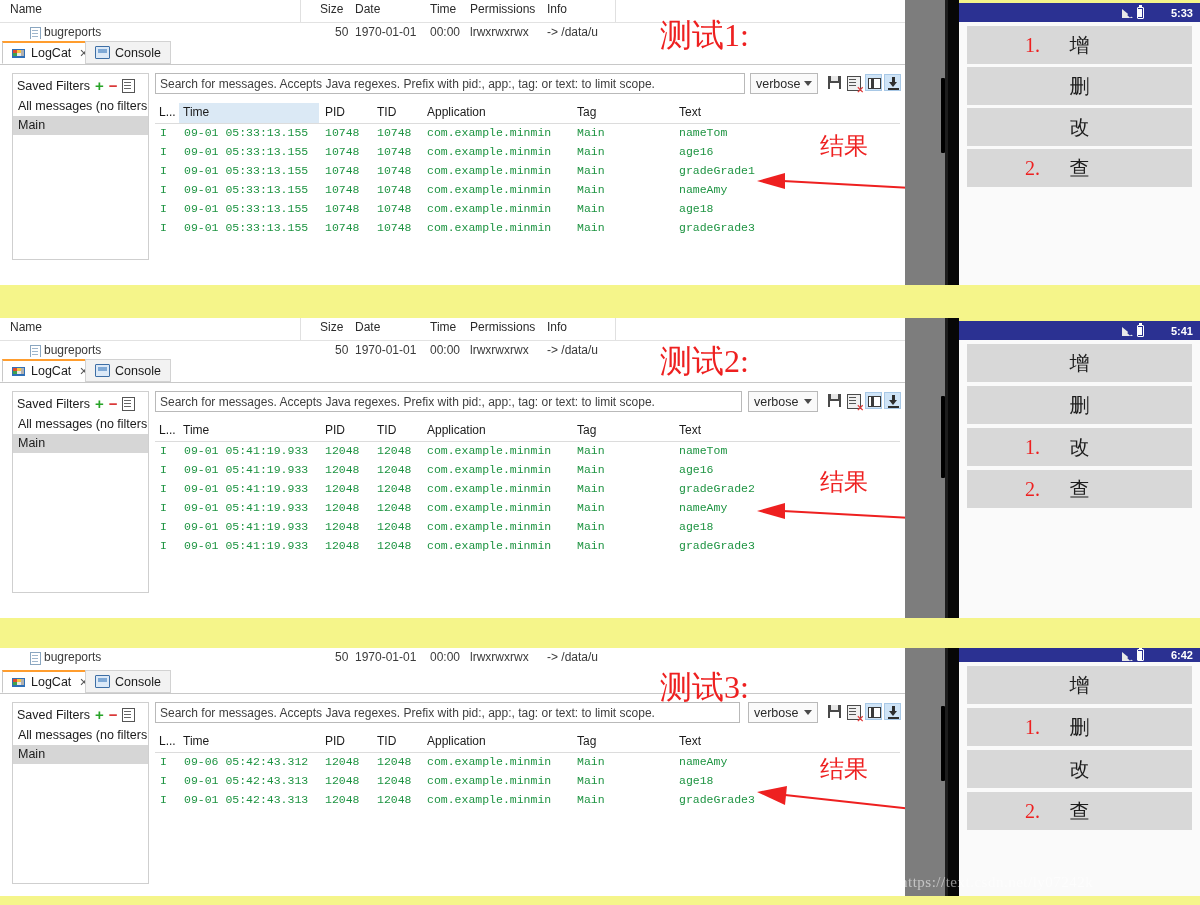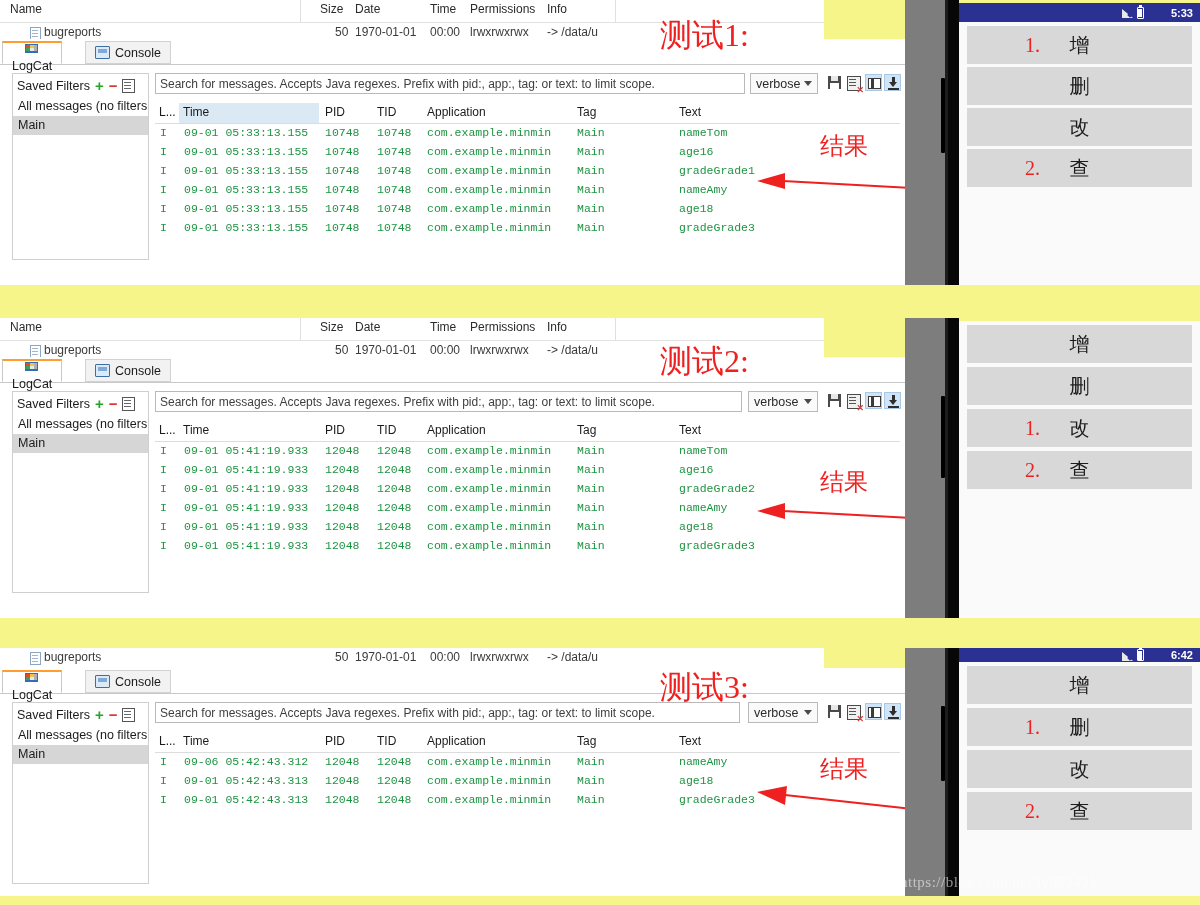--- a/index.html
+++ b/index.html
@@ -6,39 +6,39 @@
   body{
     width:1200px;height:905px;
     background:#f5f58a;
     font-family:"Liberation Sans", sans-serif;
     overflow:hidden;
     position:relative;
   }
   .panel{position:absolute;left:0;width:1200px;overflow:hidden;background:#f5f58a;}
 
   
-  .fileexp{position:absolute;left:0;width:824px;background:#ffffff;overflow:hidden;
+  .fileexp{position:absolute;left:0;width:905px;background:#ffffff;overflow:hidden;
            border-bottom:1px solid #d9d9d9;}
   .fe-head{position:relative;height:22px;border-bottom:1px solid #e2e2e2;}
   .fe-row{position:relative;height:18px;}
   .fe-cell{position:absolute;top:2px;font-size:12px;color:#2b2b2b;white-space:nowrap;}
   .fe-cell.dim{color:#3a3a3a;}
   .fe-sep{position:absolute;top:0;bottom:0;width:1px;background:#e0e0e0;}
   .fe-fileicon{position:absolute;left:30px;top:4px;width:9px;height:11px;background:#ffffff;
                border:1px solid #8aa6c0;}
   .fe-fileicon:after{content:"";position:absolute;left:1px;top:2px;width:6px;height:1px;background:#9fb6cc;
                      box-shadow:0 3px 0 #9fb6cc,0 6px 0 #9fb6cc;}
 
   
   .lcwin{position:absolute;left:0;width:905px;background:#ffffff;
          border-right:1px solid #f07070;}
   .tabbar{position:relative;height:25px;background:#ffffff;border-bottom:1px solid #c8c8c8;}
   .tab{position:absolute;top:2px;height:23px;display:flex;align-items:center;gap:5px;
        padding:0 9px;font-size:12.5px;color:#1b1b1b;box-sizing:border-box;}
-  .tab.active{background:#ffffff;border:1px solid #c8c8c8;border-bottom:1px solid #fff;border-top:2px solid #ff9d2e;flex-direction:column;}
+  .tab.active{background:#ffffff;border:1px solid #c8c8c8;border-bottom:1px solid #fff;border-top:2px solid #ff9d2e;}
   .tab.inactive{background:#f2f2f2;border:1px solid #d2d2d2;}
   .ico-logcat{width:14px;height:11px;position:relative;display:inline-block;flex:none;}
   .ico-console{width:13px;height:11px;position:relative;display:inline-block;flex:none;
                border:1px solid #3d6ea5;background:#dce9f7;border-radius:1px;}
   .ico-console:after{content:"";position:absolute;left:2px;top:2px;right:2px;height:4px;background:#7fa9d6;}
   .tab-x{font-size:11px;color:#555;margin-left:3px;}
 
   .lcbody{position:relative;}
   .filters{position:absolute;left:12px;top:8px;width:135px;border:1px solid #cfcfcf;background:#fff;}
   .filters-head{display:flex;align-items:center;height:23px;padding:0 4px;font-size:12.5px;color:#1b1b1b;gap:5px;}
@@ -456,20 +456,25 @@
   <svg class="arrow-wrap" style="left:755px;top:182px;width:215px;height:30px;">
     <line x1="212" y1="21" x2="28" y2="11" stroke="#ee2020" stroke-width="2"></line>
     <polygon points="2,11 30,3 30,19" fill="#ee2020"></polygon>
   </svg>
 
   <div class="gutter" style="left:905px;top:0;width:42px;height:300px;"></div>
   <div class="phone-bezel" style="left:947px;top:0;width:12px;height:300px;"></div>
   <div class="phone-bezel2" style="left:945px;top:0;width:3px;height:300px;"></div>
   <div class="volbtn" style="left:941px;top:78px;width:4px;height:82px;"></div>
   <div class="screen" style="left:959px;top:3px;width:241px;height:297px;">
+    <div class="statusbar">
+      <span class="sig-ico"></span>
+      <span class="bat-ico"></span>
+      <span class="sb-txt">5:41</span>
+    </div>
     <div class="btnrow" style="height:38px;margin:4px 8px 4px 8px;">
       <span class="num" style="left:58px;"></span>
       <span class="label">增</span>
     </div>
     <div class="btnrow" style="height:38px;margin:0 8px 4px 8px;">
       <span class="num" style="left:58px;"></span>
       <span class="label">删</span>
     </div>
     <div class="btnrow" style="height:38px;margin:0 8px 4px 8px;">
       <span class="num" style="left:58px;">1.</span>
@@ -623,14 +628,14 @@
     <div class="btnrow" style="height:38px;margin:0 8px 4px 8px;">
       <span class="num" style="left:58px;"></span>
       <span class="label">改</span>
     </div>
     <div class="btnrow" style="height:38px;margin:0 8px 4px 8px;">
       <span class="num" style="left:58px;">2.</span>
       <span class="label">查</span>
     </div>
   </div>
 
-  <div class="watermark" style="left:900px;top:226px;">https://blog.csdn.net/ly07242k</div>
+  <div class="watermark" style="left:900px;top:226px;">https://text.csdn.net/ly07242k</div>
 </div>
 
 </body></html>

